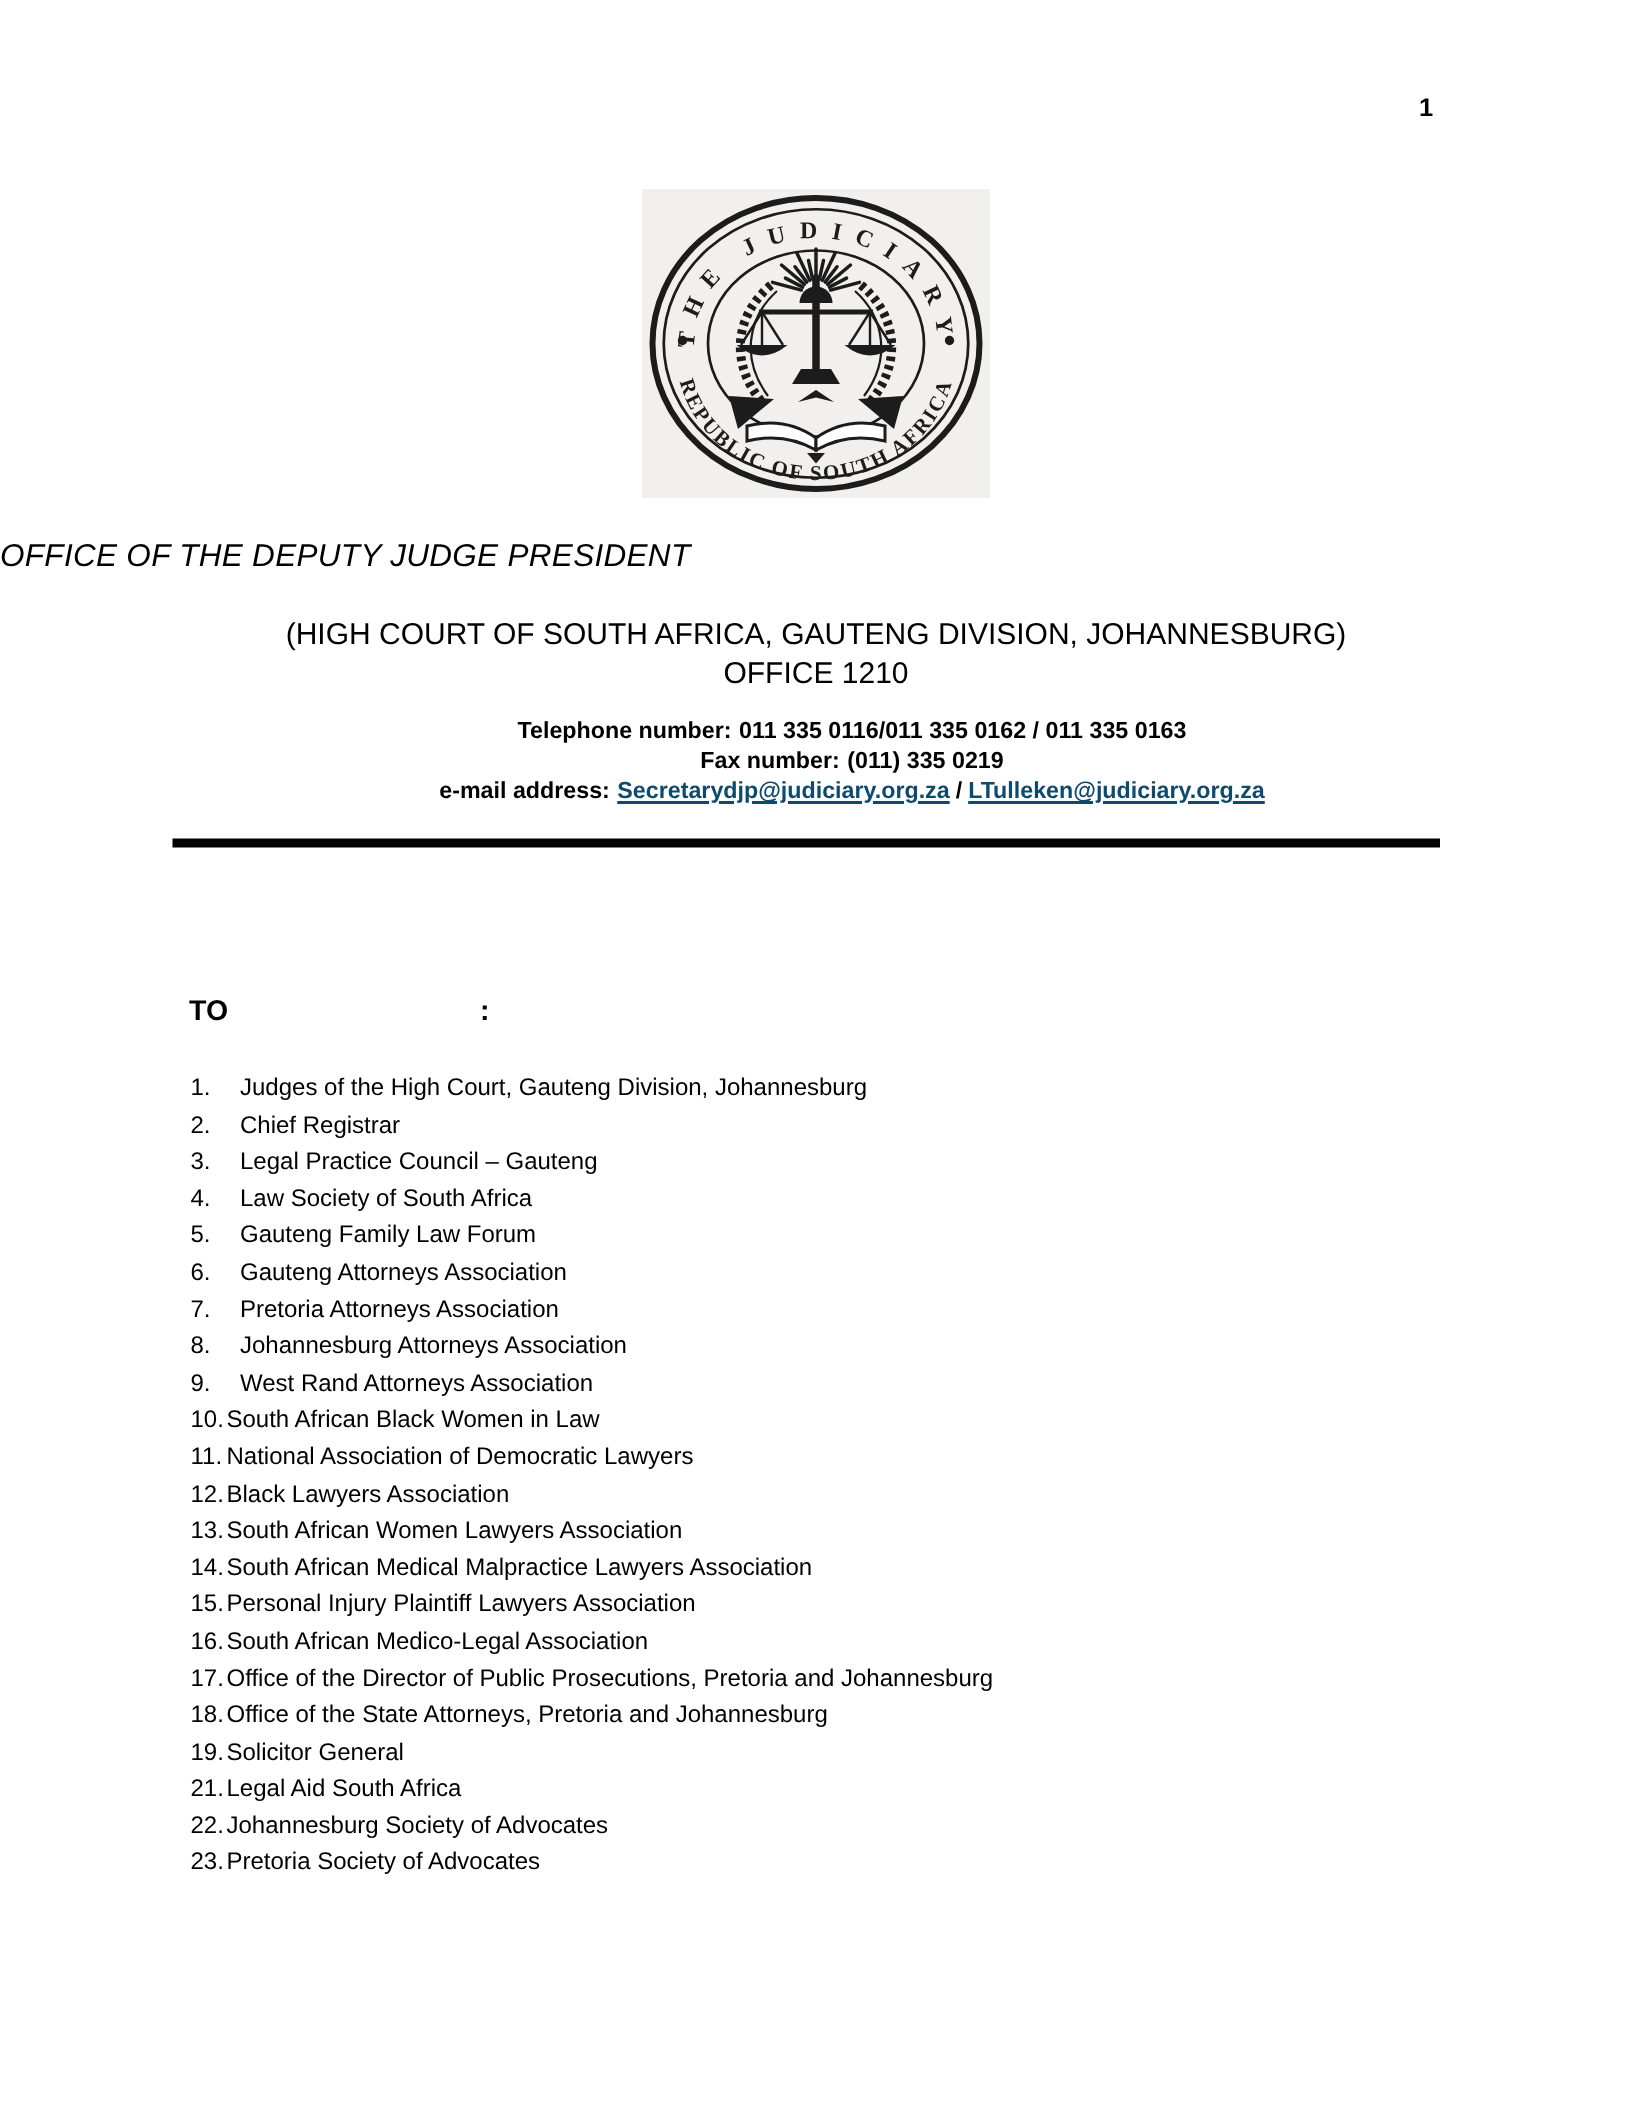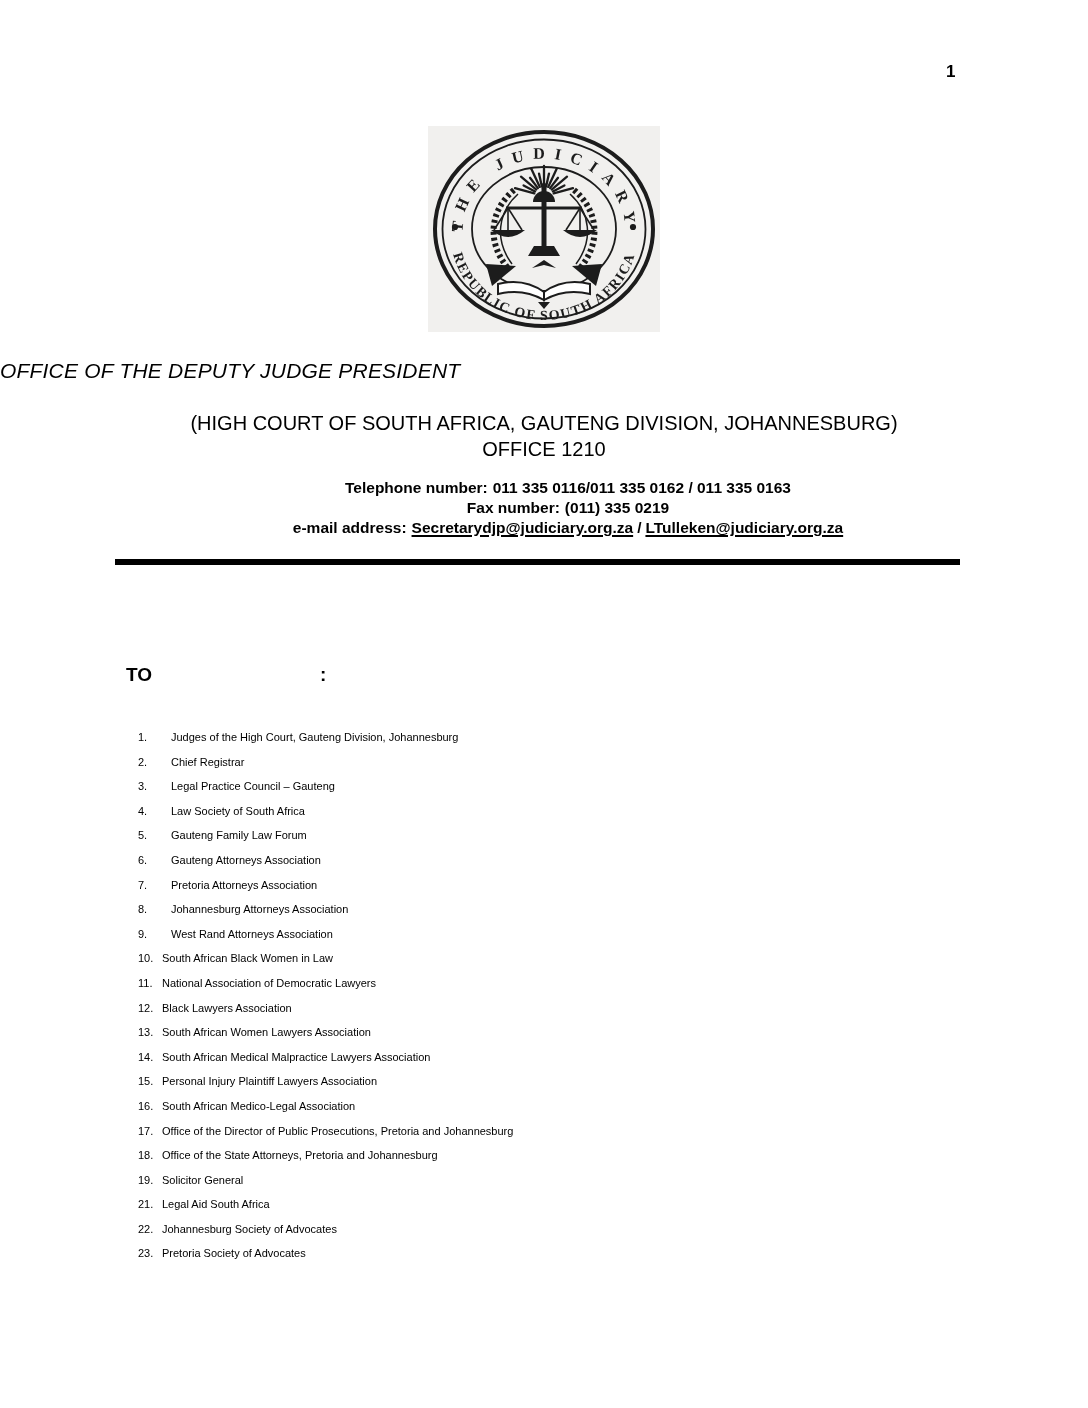--- a/index.html
+++ b/index.html
@@ -58,21 +58,21 @@
     left: 0;
     width: 100%;
     text-align: center;
     font-size: 15.5px;
     font-weight: 700;
     line-height: 20px;
     padding-left: 24px;
   }
   .contact-block .lbl { margin-right: 5px; }
   .email-link {
-    color: #000000;
+    color: #0c4a6e;
     text-decoration: underline;
     text-decoration-thickness: 1.5px;
     text-underline-offset: 2px;
     cursor: pointer;
   }
   .email-sep { margin: 0 4px; }
   .rule {
     position: absolute;
     top: 559px;
     left: 115px;
@@ -89,24 +89,24 @@
   }
   .to-line .to-colon {
     display: inline-block;
     margin-left: 168px;
     font-weight: 700;
   }
   ol.recipient-list {
     position: absolute;
     top: 714px;
     left: 127px;
-    margin: 11px;
+    margin: 0;
     padding: 0;
     list-style: none;
-    font-size: 11px;
+    font-size: 16px;
     line-height: 24.6px;
     width: 840px;
   }
   ol.recipient-list li { white-space: nowrap; }
   ol.recipient-list .num {
     display: inline-block;
     min-width: 24px;
     padding-right: 0;
   }
   ol.recipient-list li.single .num { min-width: 33px; }

